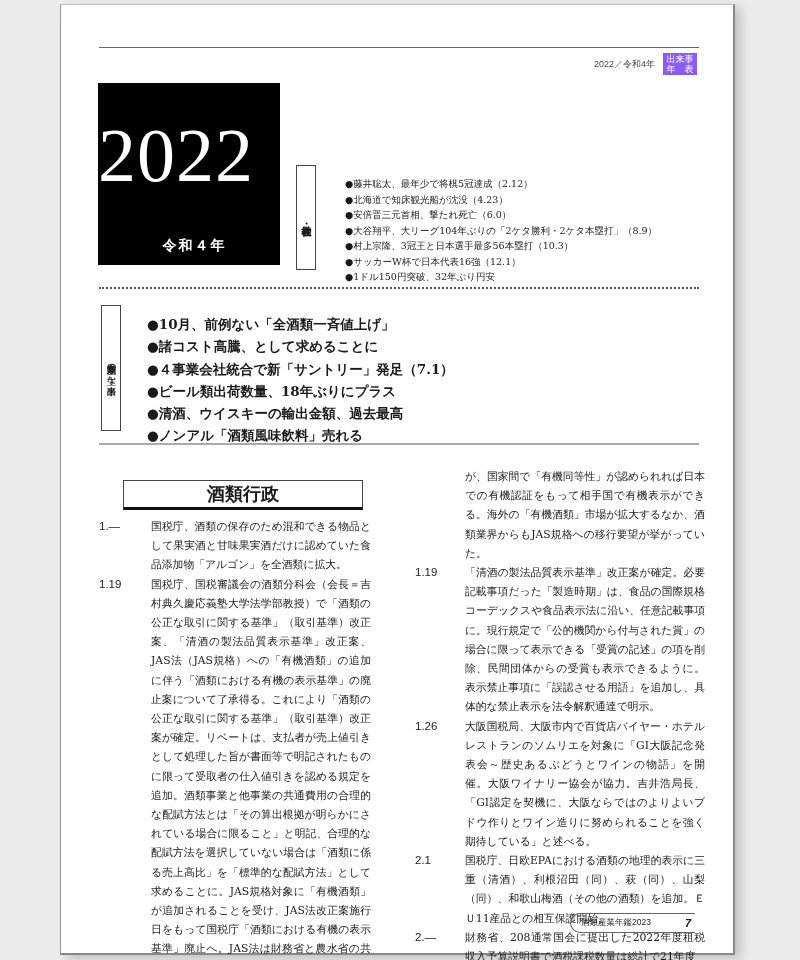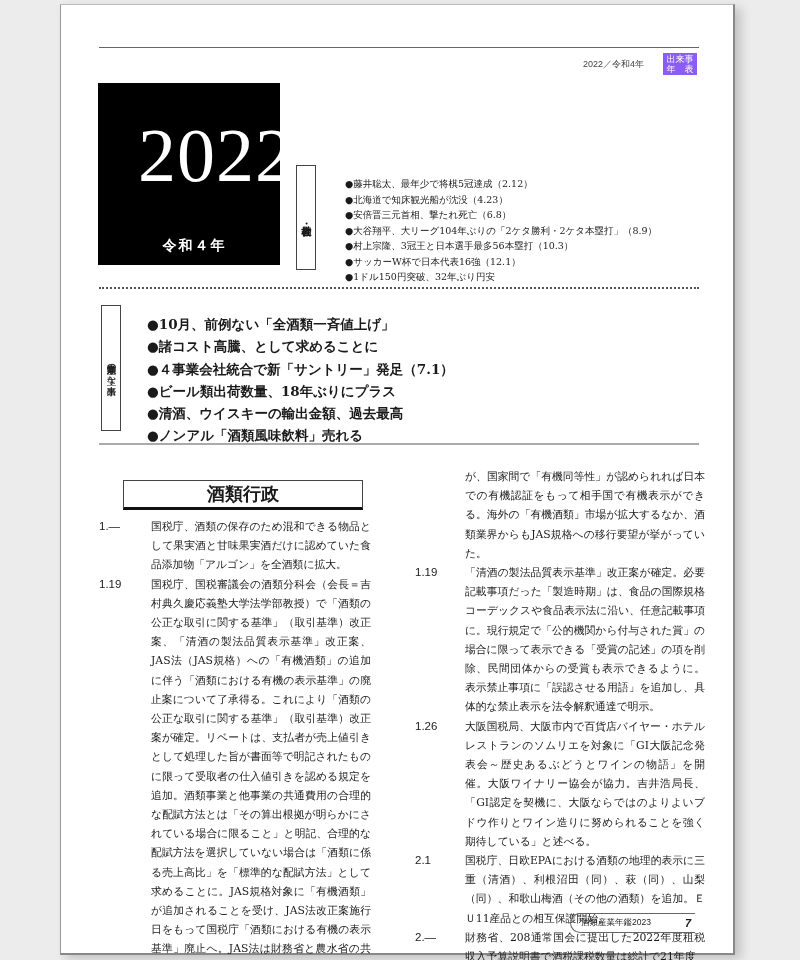--- a/index.html
+++ b/index.html
@@ -11,33 +11,33 @@
   }
   .page {
     position:absolute; left:60px; top:4px; width:672px; height:948px;
     background:#fff;
     border-left:1px solid #999; border-top:1px solid #bbb;
     border-right:2px solid #888; border-bottom:2px solid #888;
     box-shadow: 6px 4px 10px rgba(0,0,0,0.18);
   }
   .top-rule { position:absolute; left:38px; top:42px; width:600px; height:1px; background:#666; }
   .running-head {
-    position:absolute; right:36px; top:48px; display:flex; align-items:center; gap:19px;
+    position:absolute; right:36px; top:48px; display:flex; align-items:center; gap:8px;
   }
   .running-head .rh-text { font-family:"Liberation Sans", sans-serif; font-size:9px; color:#444; }
   .rh-badge {
     background:#8b5cf6; color:#fff; font-family:"Liberation Sans", sans-serif;
     font-size:9px; line-height:10px; padding:1px 2px; text-align:center; width:30px;
   }
   .year-block {
     position:absolute; left:37px; top:78px; width:182px; height:182px; background:#000; color:#fff;
   }
   .year-num {
     position:absolute; left:0; right:0; top:34px; 
-    font-family:"Liberation Serif", serif; font-size:76px; letter-spacing:1px; line-height:1;padding-left:40px;
+    font-family:"Liberation Serif", serif; font-size:76px; letter-spacing:1px; line-height:1;
   }
   .era {
     position:absolute; left:0; right:0; top:154px; text-align:center;
     font-family:"DejaVu Serif", serif; font-size:14px; font-weight:bold; letter-spacing:2px;padding-left:11px;
   }
   .society-label {
     position:absolute; left:235px; top:160px; width:18px; height:103px;
     border:1px solid #444; display:flex; align-items:center; justify-content:center;
     writing-mode:vertical-rl; font-family:"Liberation Sans", sans-serif; font-size:10px; font-weight:bold;
   }
@@ -95,21 +95,21 @@
 
   <div class="year-block">
     <div class="year-num">2022</div>
     <div class="era">令和４年</div>
   </div>
 
   <div class="society-label">社会・世相</div>
   <ul class="society-list">
     <li>●藤井聡太、最年少で将棋5冠達成（2.12）</li>
     <li>●北海道で知床観光船が沈没（4.23）</li>
-    <li>●安倍晋三元首相、撃たれ死亡（6.8）</li>
+    <li>●安倍晋三元首相、撃たれ死亡（6.0）</li>
     <li>●大谷翔平、大リーグ104年ぶりの「2ケタ勝利・2ケタ本塁打」（8.9）</li>
     <li>●村上宗隆、3冠王と日本選手最多56本塁打（10.3）</li>
     <li>●サッカーW杯で日本代表16強（12.1）</li>
     <li>●1ドル150円突破、32年ぶり円安</li>
   </ul>
 
   <div class="dotted-rule"></div>
 
   <div class="industry-label">酒類産業界の主な出来事</div>
   <ul class="industry-list">

